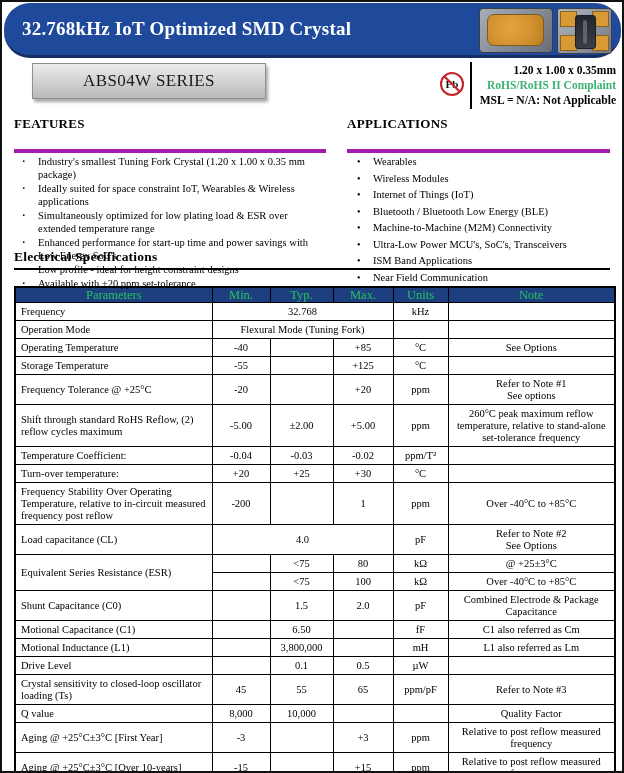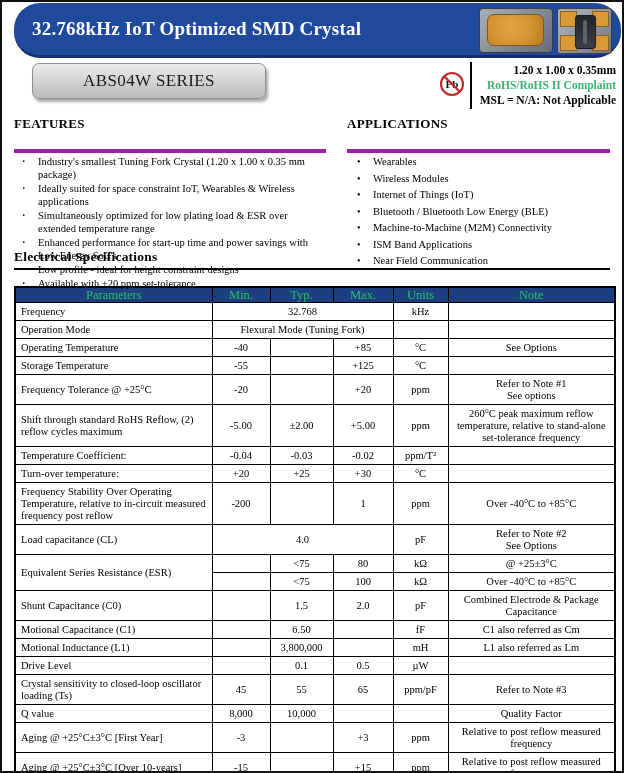--- a/index.html
+++ b/index.html
@@ -3,21 +3,21 @@
 <meta charset="utf-8">
 <style>
   html,body{margin:0;padding:0;background:#e8e8e8;}
   .page{
     position:relative;width:624px;height:773px;margin:0 auto;
     background:#fff;border:2px solid #111;box-sizing:border-box;
     font-family:"Liberation Serif","DejaVu Serif",serif;color:#000;overflow:hidden;
   }
   
   .banner{
-    position:relative;margin:1px 1px 0 12px;height:52px;
+    position:relative;margin:1px 1px 0 2px;height:52px;
     background:#1f4a9c;border-bottom:3px solid #142f66;border-radius:26px;
   }
   .banner-title{
     color:#fff;font-weight:bold;font-size:19px;letter-spacing:.2px;
     padding:15px 0 0 18px;white-space:nowrap;
   }
   .pkg{position:absolute;border:1px solid #3a3f46;}
   .pkg-top{
     right:68px;top:5px;width:72px;height:43px;border-radius:4px;
     background:linear-gradient(135deg,#a7aeb8 0%,#848b96 55%,#666d78 100%);
@@ -37,21 +37,21 @@
   .fork{
     position:absolute;left:17px;top:6px;width:19px;height:32px;border-radius:3px;
     background:linear-gradient(#23262b,#3a3f46);border:1px solid #1a1d21;
   }
   .fork:after{content:"";position:absolute;left:7px;top:4px;width:4px;height:24px;background:#5c636d;border-radius:2px;}
   
   .series-row{position:relative;height:56px;}
   .series-box{
     position:absolute;left:30px;top:5px;width:232px;height:34px;
     background:linear-gradient(#ececec,#b9b9b9);
-    border:1px solid #8f8f8f;border-radius:7px;
+    border:1px solid #8f8f8f;border-radius:0;
     box-shadow:2px 3px 3px rgba(0,0,0,.35);
     display:flex;align-items:center;justify-content:center;
     font-size:17px;letter-spacing:.4px;color:#1a1a1a;
   }
   .compliance{position:absolute;right:6px;top:4px;display:flex;align-items:center;}
   .pb-wrap{margin-right:5px;margin-left:25px;}
   .comp-divider{width:2px;height:47px;background:#000;margin-right:4px;}
   .comp-lines{text-align:right;font-weight:bold;font-size:11.5px;line-height:15px;width:140px;}
   .comp-green{color:#3cb371;font-family:Liberation Serif, serif;}
   
@@ -141,20 +141,21 @@
         </ul>
     </div>
     <div class="col-a">
       <h3 class="sec-h">APPLICATIONS</h3>
       <ul class="blist">
           <li>Wearables</li>
           <li>Wireless Modules</li>
           <li>Internet of Things (IoT)</li>
           <li>Bluetooth / Bluetooth Low Energy (BLE)</li>
           <li>Machine-to-Machine (M2M) Connectivity</li>
+          <li>Ultra-Low Power MCU's, SoC's, Transceivers</li>
           <li>ISM Band Applications</li>
           <li>Near Field Communication</li>
         </ul>
     </div>
   </div>
 
   <div class="spec-h">Electrical Specifications</div>
 
   <table class="spec">
     <colgroup>

